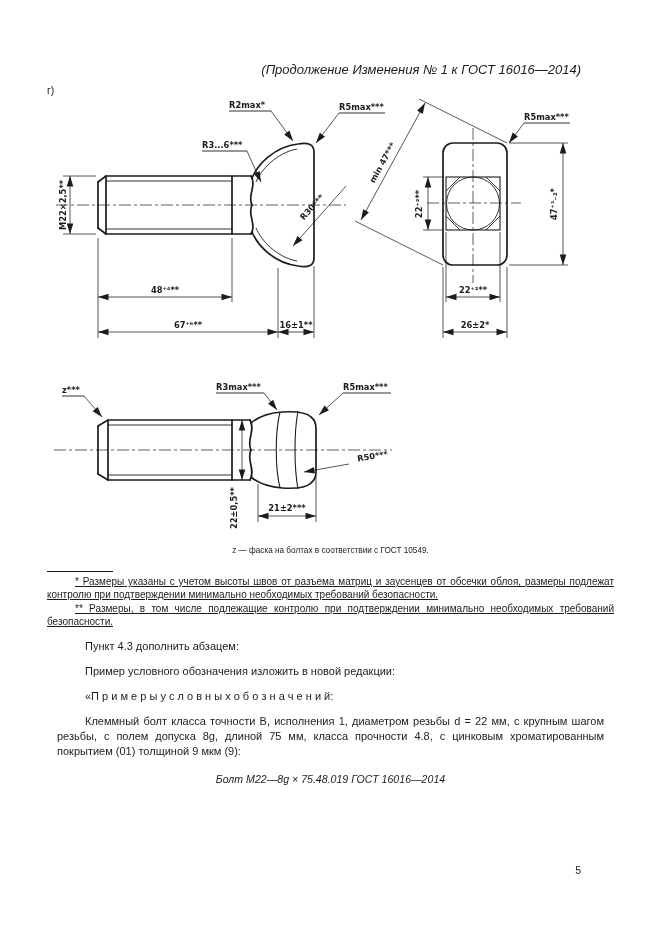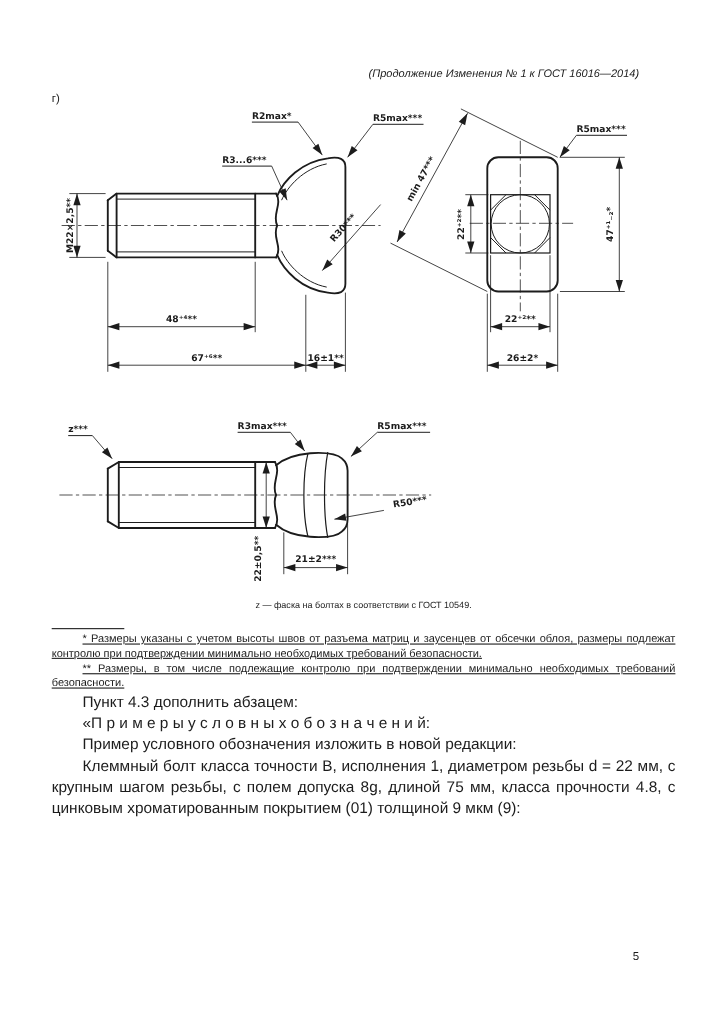--- a/index.html
+++ b/index.html
@@ -3,40 +3,40 @@
 <meta charset="utf-8">
 <style>
   html,body { margin:0; padding:0; background:#9a9a9a; }
   .page {
     position:relative; width:661px; height:935px; margin:0 auto;
     background:#ffffff; overflow:hidden;
     font-family:"Liberation Sans", sans-serif; color:#1c1c1c;
   }
   .hdr {
     position:absolute; top:62px; left:0; right:80px;
-    text-align:right; font-style:italic; font-size:10px;
+    text-align:right; font-style:italic; font-size:13px;
   }
   .variant { position:absolute; top:84px; left:47px; font-size:10.5px; }
   .figsvg { position:absolute; }
   .fig1 { left:40px; top:88px; }
   .fig2 { left:40px; top:375px; }
   .figcap2 {
     position:absolute; top:546px; left:47px; right:47px;
     text-align:center; font-size:8.2px; color:#222;
   }
   .textblock { position:absolute; top:571px; left:47px; width:567px; }
   .fnrule { width:66px; border-top:1.2px solid #1c1c1c; margin:0 0 3px 0; }
   .fn {
     margin:0; font-size:10px; line-height:1.34;
     text-indent:28px; text-align:justify;text-decoration:underline;
   }
   .note { margin-top:7px; text-align:left; }
   .figcap { margin:8px 0 9px 0; text-align:center; font-size:10.4px; }
   .bodyp {
-    margin:0; font-size:14px; line-height:1.38;
+    margin:10px; font-size:11px; line-height:1.38;
     text-indent:28px; text-align:justify;
   }
   .designation {
     margin:13px 0 0 0; text-align:center; font-style:italic; font-size:10.6px;
   }
   .pagenum { position:absolute; top:864px; right:80px; font-size:10.5px; }
 
   
   .thick { stroke:#1c1c1c; stroke-width:1.7; fill:none; stroke-linejoin:round; stroke-linecap:round; }
   .med   { stroke:#1c1c1c; stroke-width:1.1; fill:none; }
@@ -194,20 +194,21 @@
     <text class="dt" x="287" y="511" text-anchor="middle">21±2***</text>
   </svg>
 
   <div class="figcap2">z — фаска на болтах в соответствии с ГОСТ 10549.</div>
 
   <div class="textblock">
     <div class="fnrule"></div>
     <p class="fn">* Размеры указаны с учетом высоты швов от разъема матриц и заусенцев от обсечки облоя, размеры подлежат контролю при подтверждении минимально необходимых требований безопасности.</p>
     <p class="fn">** Размеры, в том числе подлежащие контролю при подтверждении минимально необходимых требований безопасности.</p>
     <p class="bodyp">Пункт 4.3 дополнить абзацем:</p>
+    <p class="bodyp">Пример условного обозначения изложить в новой редакции:</p>
     <p class="bodyp">«П р и м е р ы  у с л о в н ы х  о б о з н а ч е н и й:</p>
-    <p class="bodyp">Пример условного обозначения изложить в новой редакции:</p>
     <p class="bodyp">Клеммный болт класса точности В, исполнения 1, диаметром резьбы d = 22 мм, с крупным шагом резьбы, с полем допуска 8g, длиной 75 мм, класса прочности 4.8, с цинковым хроматированным покрытием (01) толщиной 9 мкм (9):</p>
+    <p class="designation">Болт М22—8g × 75.48.019 ГОСТ 16016—2014</p>
   </div>
 
   <div class="pagenum">5</div>
 
 </div>
 
 </body></html>

